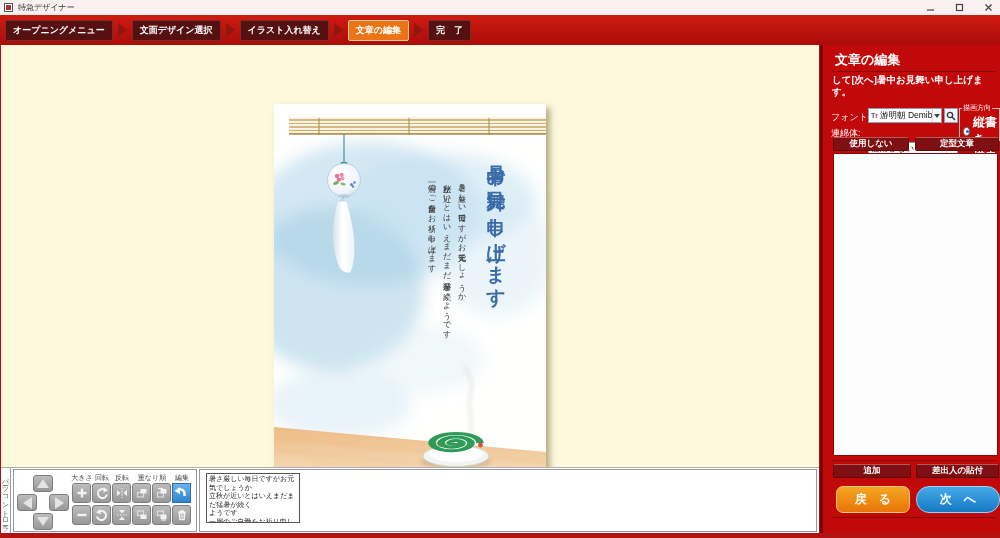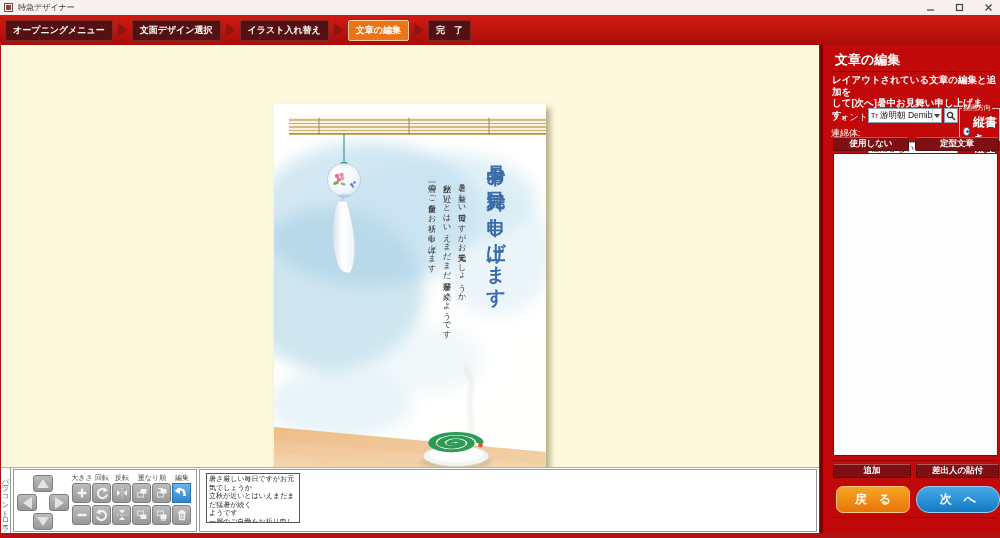--- a/index.html
+++ b/index.html
@@ -216,21 +216,20 @@
         <div>立秋が近いとはいえまだまだ猛暑が続くようです</div>
         <div>一層のご自愛をお祈り申し上げます</div>
       </div>
     </div>
   </div>
 
   <div id="rightpanel">
     <div id="rp-title">文章の編集</div>
     <div class="rp-sep" style="top:26px"></div>
     <div id="rp-desc">
-      <div>レイアウトされている文章の編集と追加を</div>
       <div>して[次へ]暑中お見舞い申し上げます。</div>
     </div>
 
     <div class="rp-label" style="left:8px; top:66px">フォント:</div>
     <div class="combo" style="left:45px; top:63px; width:74px; height:15px">
       <span class="tt-t">T</span>
         <span class="tt-r">r</span>
       <span style="white-space:nowrap; overflow:hidden">游明朝 Demibold</span>
       <span class="chev">
           <i></i>

